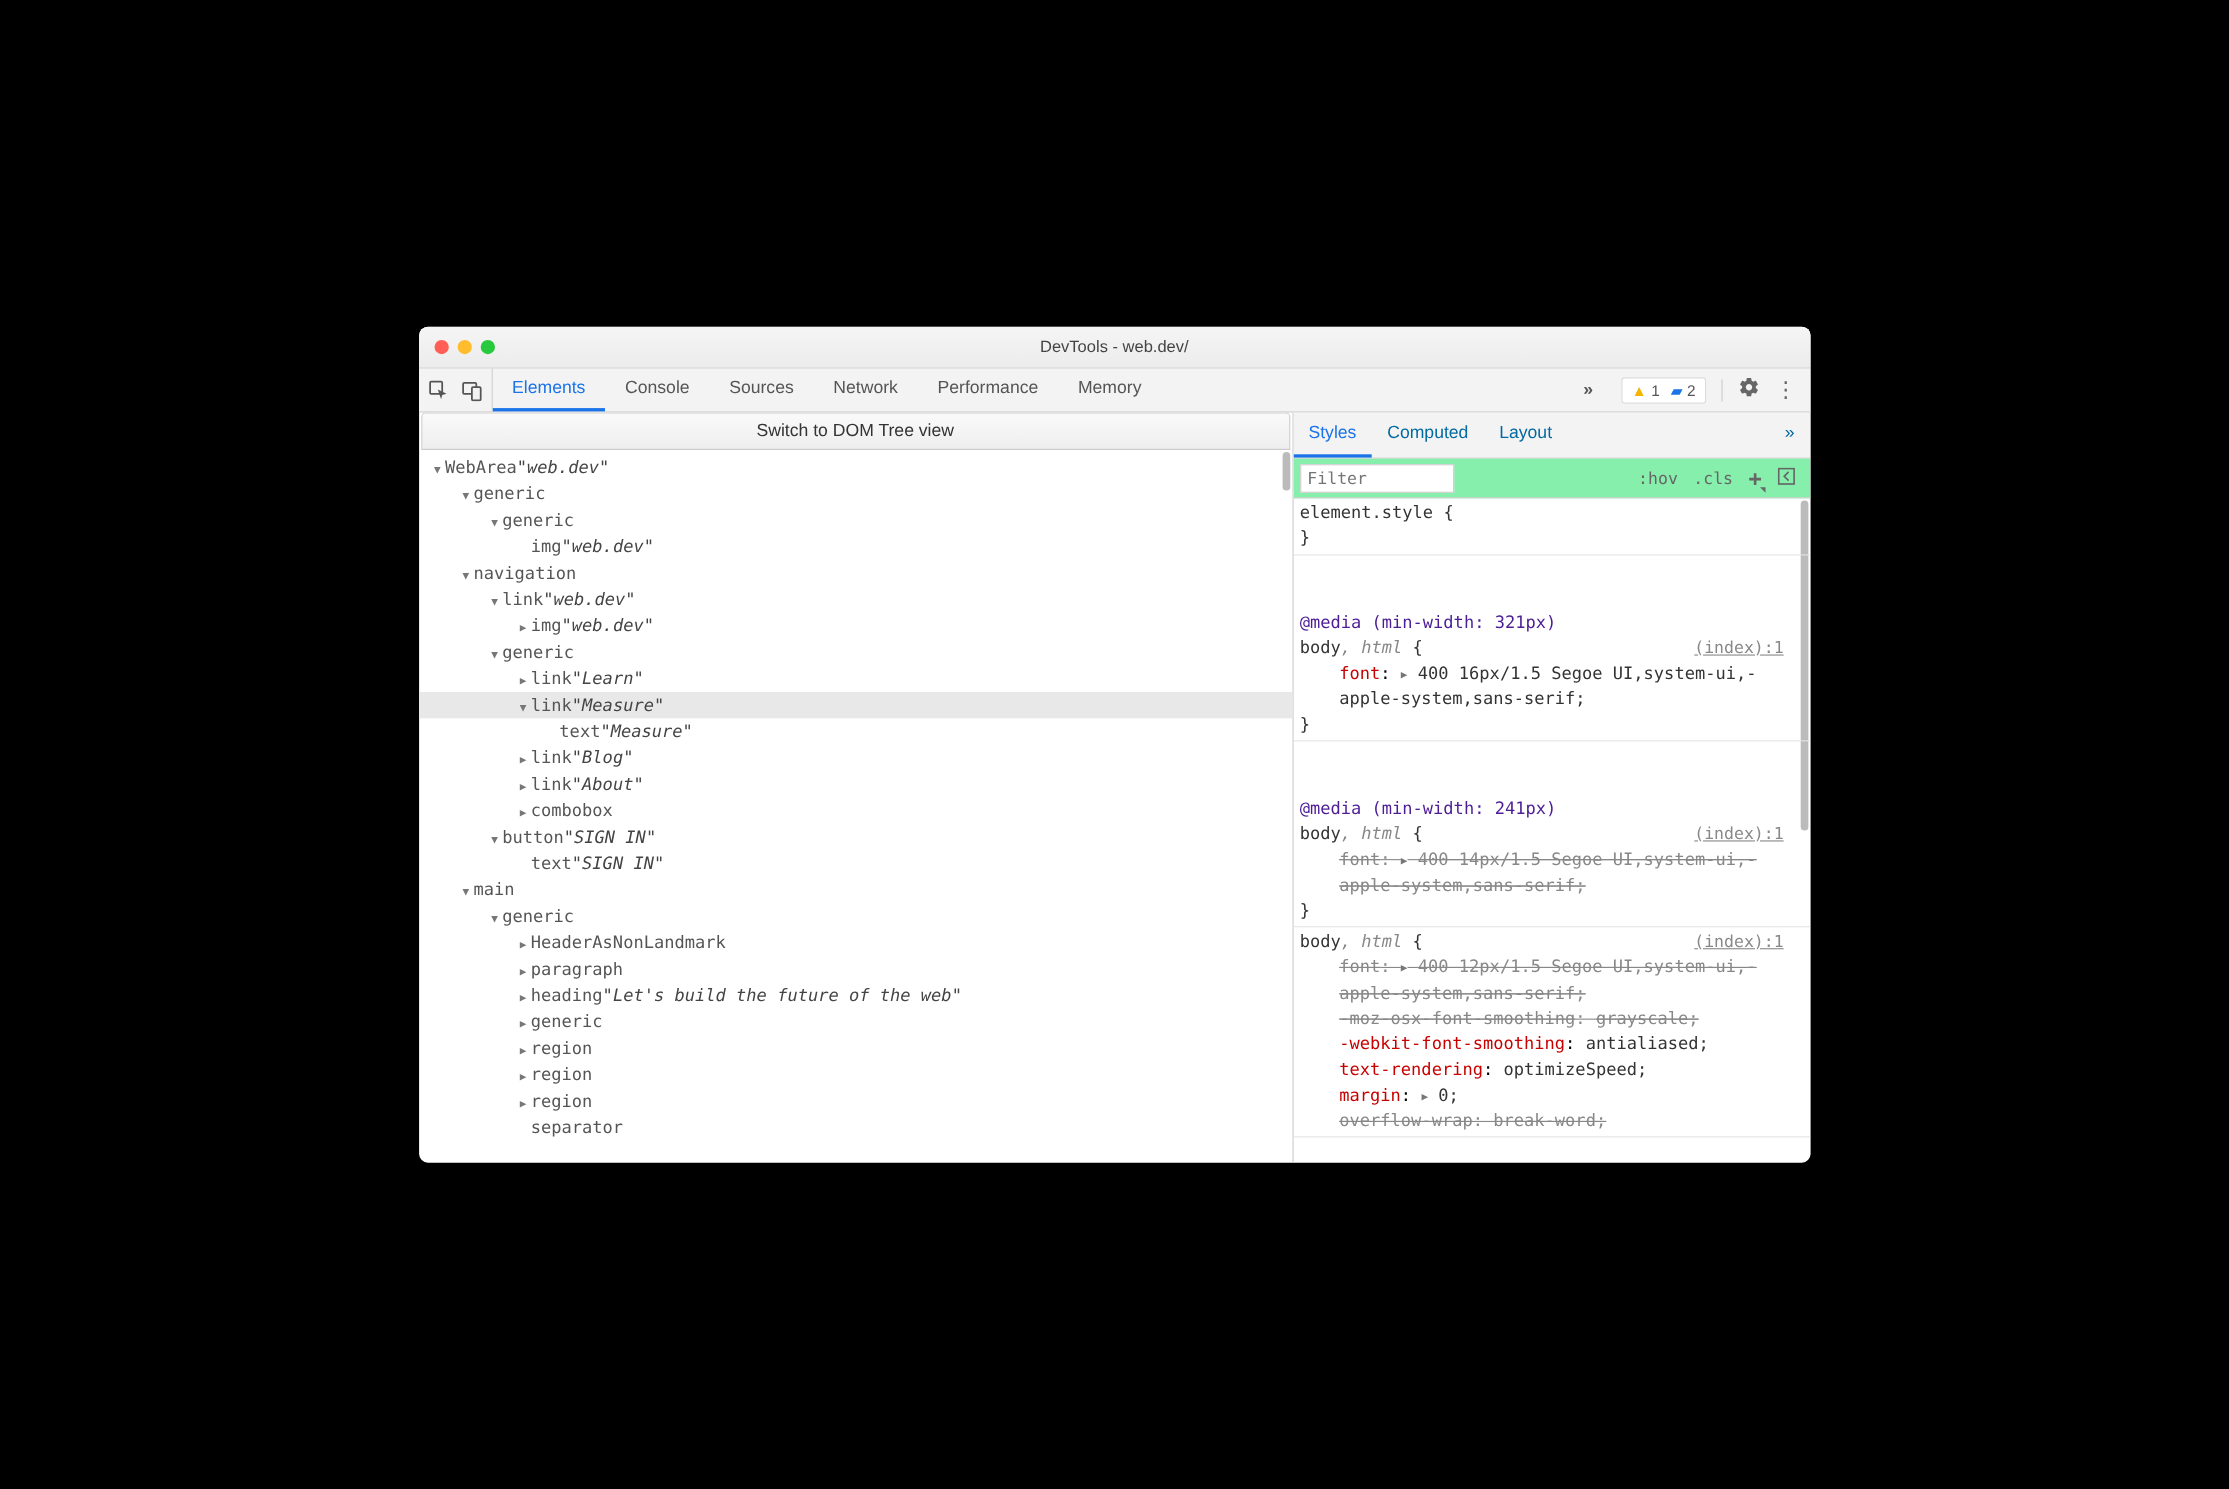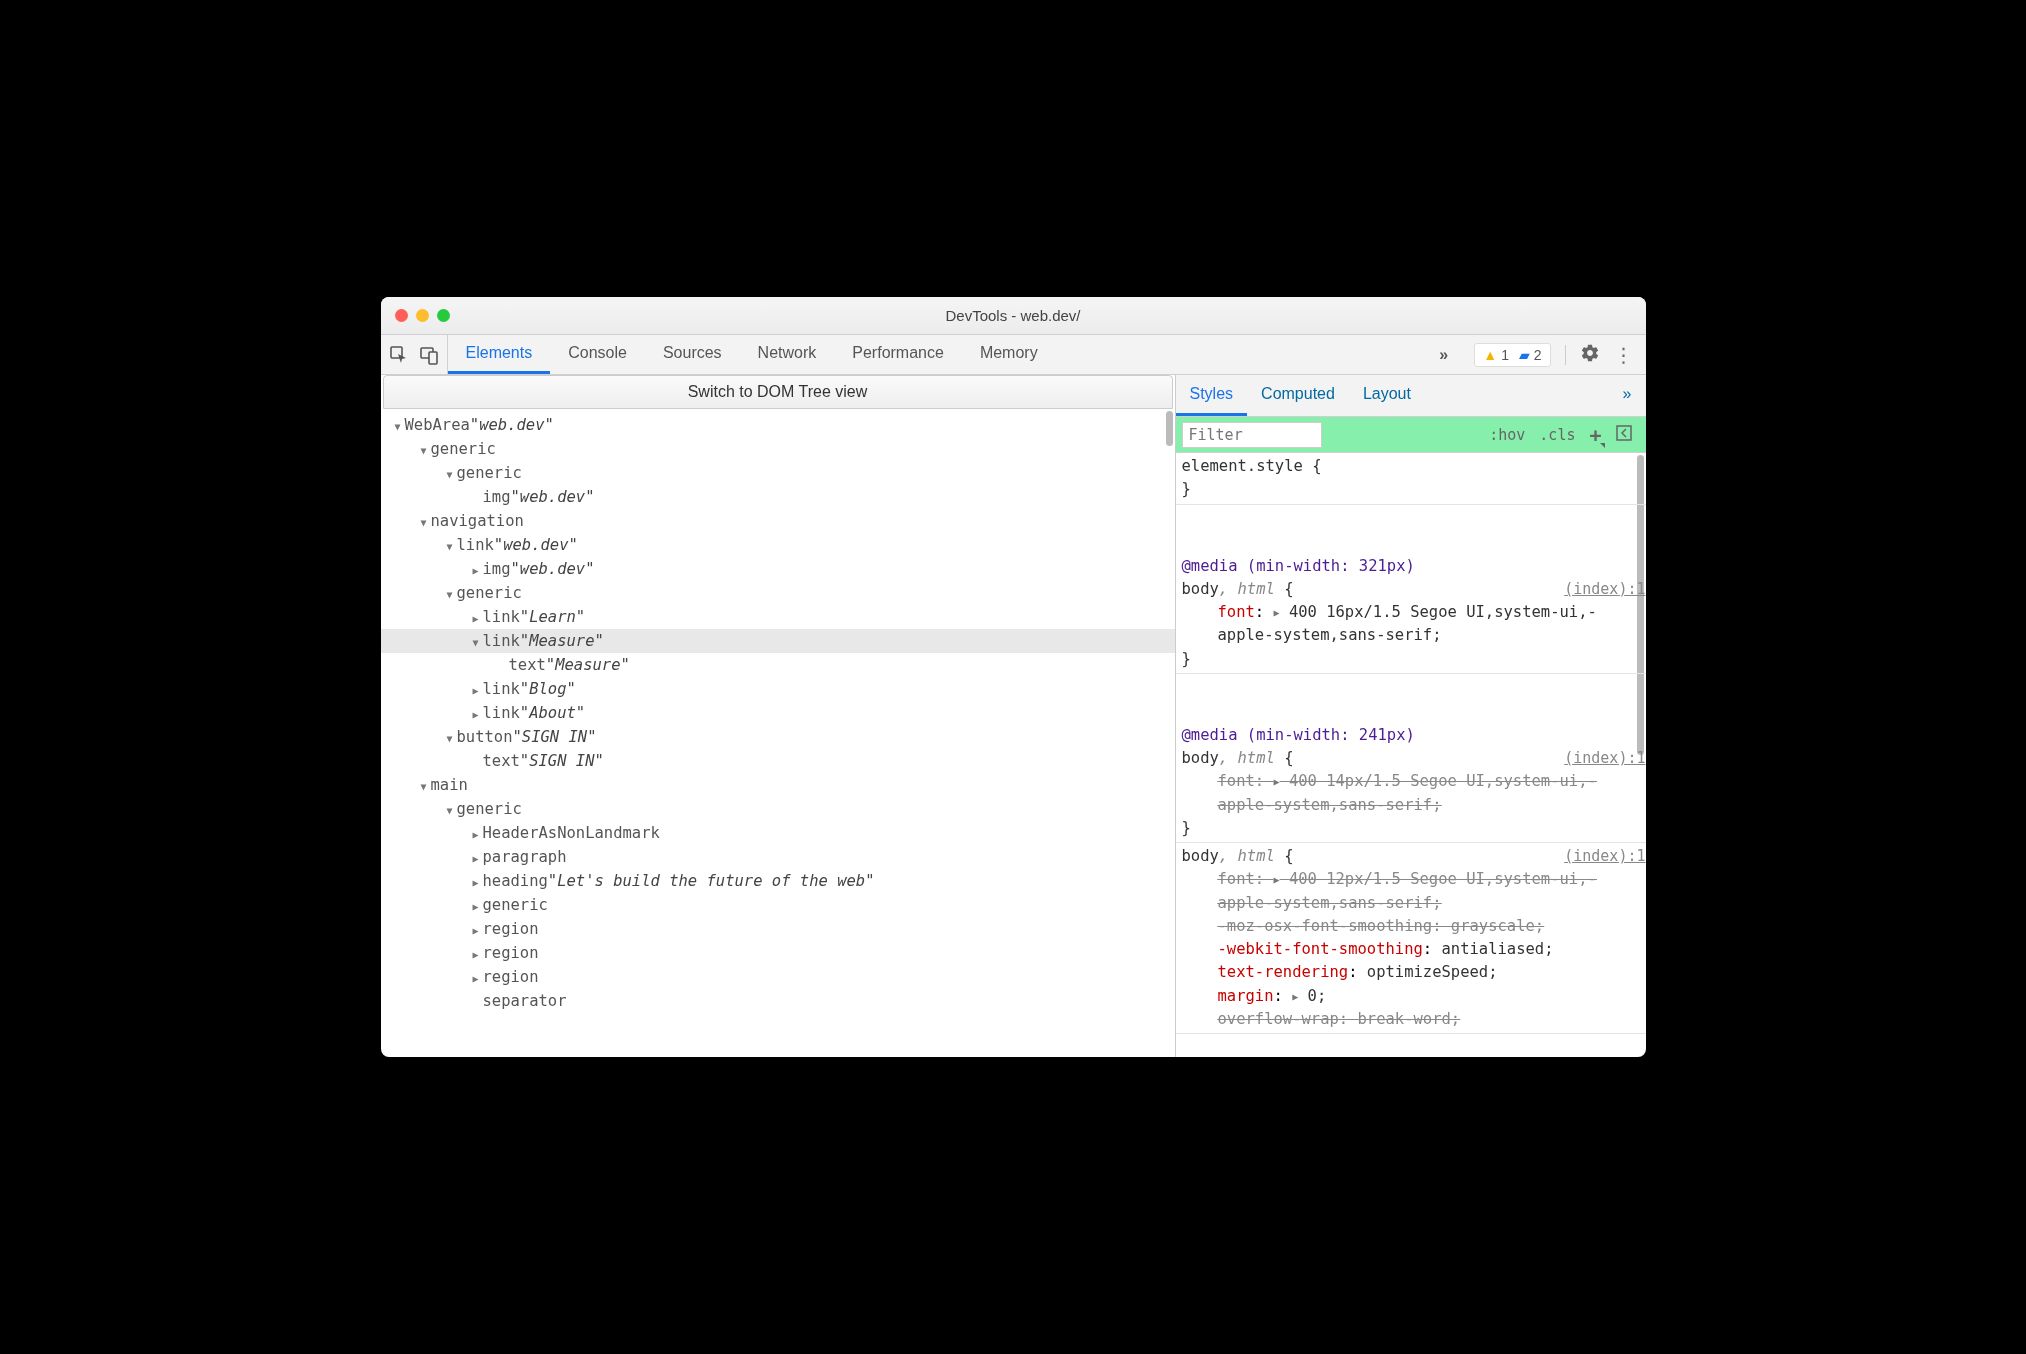--- a/index.html
+++ b/index.html
@@ -234,21 +234,21 @@
     right: 2px;
     top: 2px;
     width: 7px;
     height: 300px;
     background: #bbb;
     border-radius: 4px;
   }
   .rule-block { border-bottom: 1px solid #e4e4e4; padding: 2px 38px 2px 6px; position:relative;}
   .selector { color:#333; }
   .selector .dim { color:#888;font-style:italic; }
-  .source-link { position:absolute; right:0; color:#888; text-decoration: underline; cursor:pointer; font-size:15px;}
+  .source-link { position:absolute; right:24px; color:#888; text-decoration: underline; cursor:pointer; font-size:15px;}
   .decl { padding-left: 30px; text-indent: -0px;}
   .prop { color:#c80000; }
   .val { color:#333; }
   .decl.struck .prop, .decl.struck .val, .decl.struck { text-decoration: line-through; color:#888;}
   .decl.struck .prop { color:#888; }
   .media { color:#4c1d95;margin-top:48px; }
   .tri { color:#777; font-size:10px; display:inline-block; transform: translateY(-1px); }
   .brace { color:#333; }
   .plus-icon { font-size:20px; font-weight:bold; position:relative;}
   .plus-icon::after { content:""; position:absolute; right:-3px; bottom:-1px; border-left:5px solid transparent; border-top:5px solid #666;}
@@ -386,20 +386,25 @@
             <span class="role"> link</span>
             <span> <span class="qt">"</span><span class="label">Blog</span><span class="qt">"</span></span>
           </div>
           <div class="row">
             <span class="indent" style="width: 88px;"></span>
             <span class="arrow right"></span>
             <span class="role"> link</span>
             <span> <span class="qt">"</span><span class="label">About</span><span class="qt">"</span></span>
           </div>
           <div class="row">
+            <span class="indent" style="width: 88px;"></span>
+            <span class="arrow right"></span>
+            <span class="role"> combobox</span>
+          </div>
+          <div class="row">
             <span class="indent" style="width: 62px;"></span>
             <span class="arrow down"></span>
             <span class="role"> button</span>
             <span> <span class="qt">"</span><span class="label">SIGN IN</span><span class="qt">"</span></span>
           </div>
           <div class="row">
             <span class="indent" style="width: 88px;"></span>
             <span class="arrow none"></span>
             <span class="role"> text</span>
             <span> <span class="qt">"</span><span class="label">SIGN IN</span><span class="qt">"</span></span>

